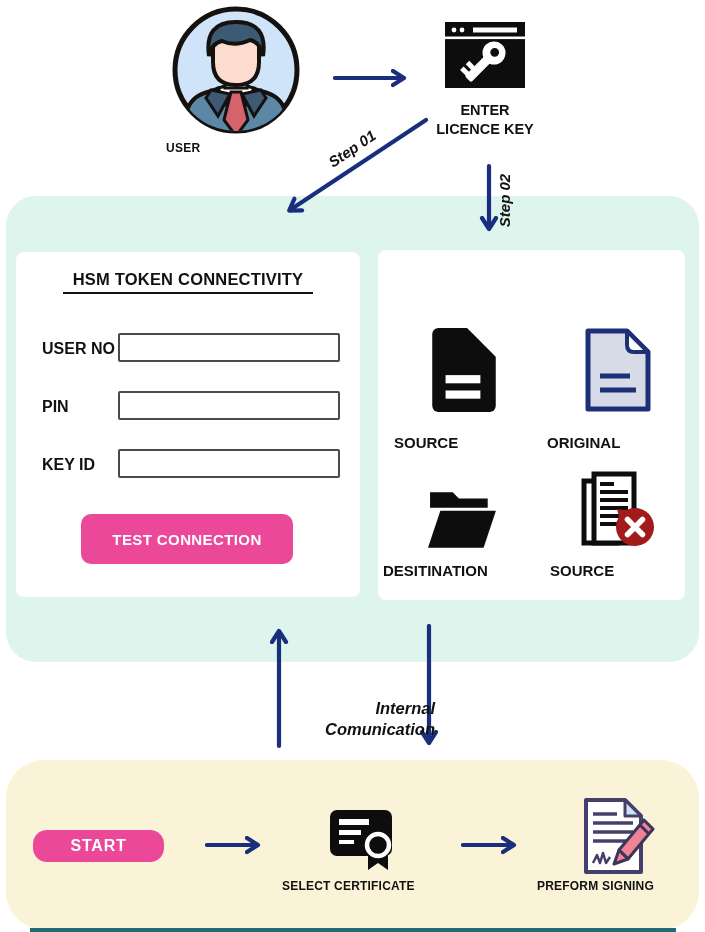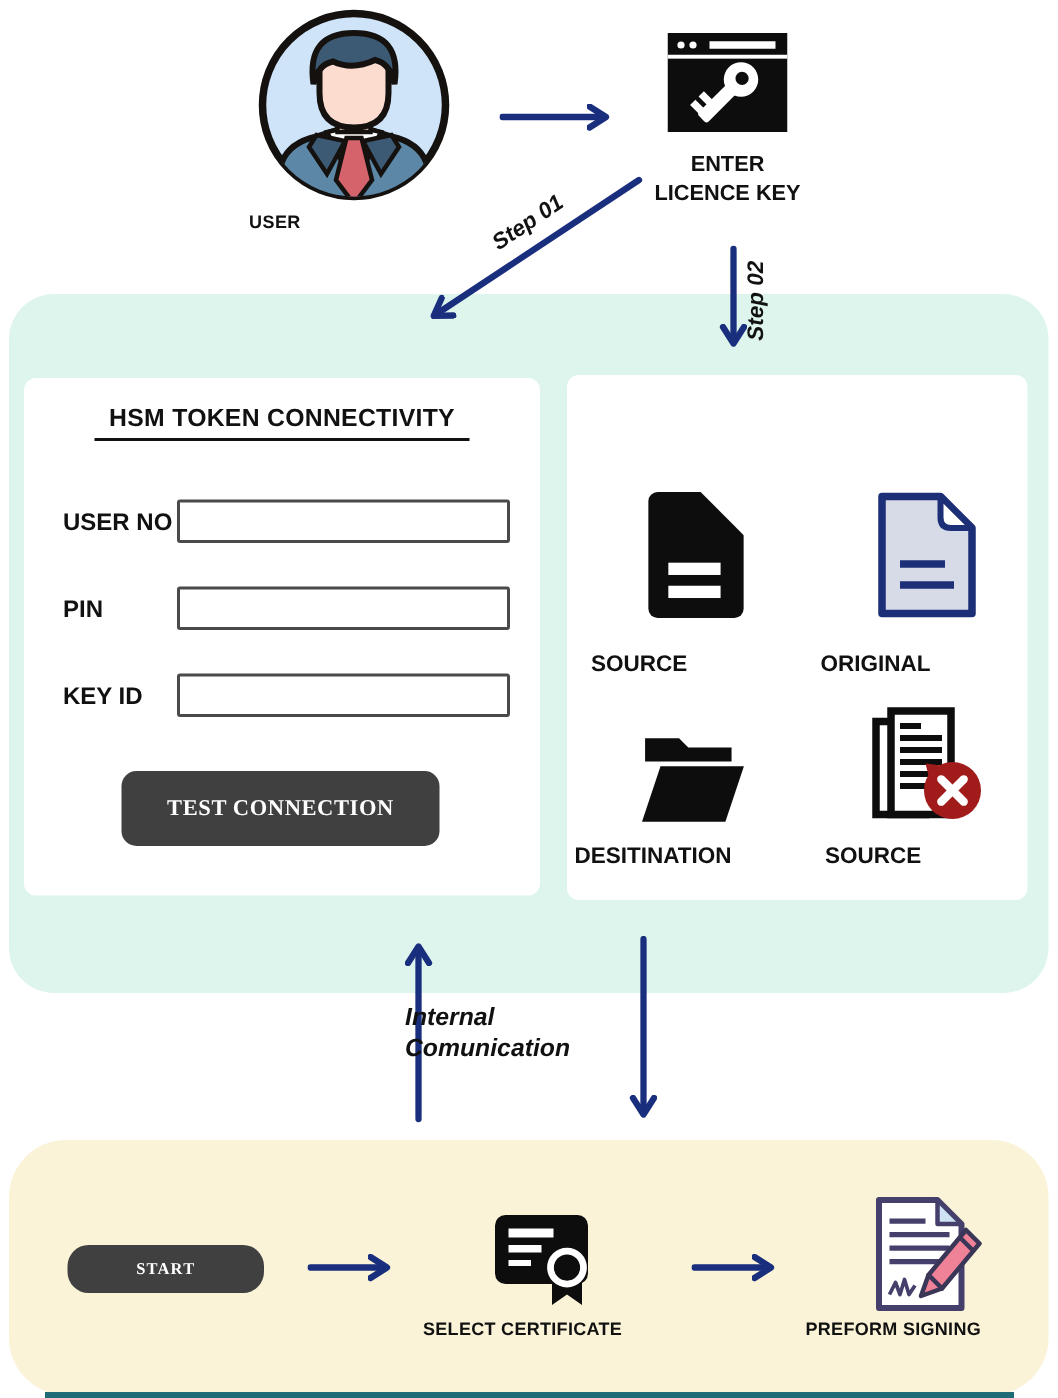--- a/index.html
+++ b/index.html
@@ -16,31 +16,31 @@
   .card{background:#ffffff;border-radius:8px;}
   .card-hsm{left:16px;top:252px;width:344px;height:345px;}
   .card-file{left:378px;top:250px;width:307px;height:350px;}
   .card-title{left:0;top:18px;width:100%;text-align:center;font-weight:bold;font-size:16.5px;letter-spacing:.2px;}
   .card-title span{display:inline-block;border-bottom:2px solid #111;padding:0 10px 3px;}
 
   
   .field-label{font-weight:bold;font-size:16px;}
   .field-input{background:#fff;border:2px solid #4a4a4a;border-radius:2px;width:206px;height:25px;
                font-size:14px;padding:0 6px;outline:none;}
-  .btn-teal{background:#404040;color:#fff;border:none;border-radius:10px;font-weight:bold;
-            font-family:Liberation Serif, serif;cursor:pointer;text-align:center;}
+  .btn-teal{background:#ec4899;color:#fff;border:none;border-radius:10px;font-weight:bold;
+            font-family:Liberation Sans, sans-serif;cursor:pointer;text-align:center;}
   .btn-test{left:65px;top:262px;width:212px;height:50px;font-size:15px;letter-spacing:.4px;}
-  .btn-start{left:33px;top:830px;width:131px;height:32px;border-radius:14px;font-size:11px;letter-spacing:.8px;margin-left:12px;}
+  .btn-start{left:33px;top:830px;width:131px;height:32px;border-radius:14px;font-size:16px;letter-spacing:.8px;}
 
   
   .icon-label{font-weight:bold;text-align:left;font-size:15px;}
   .top-label{font-weight:bold;font-size:12px;letter-spacing:.3px;}
   .licence-label{font-weight:bold;text-align:center;font-size:14.5px;line-height:19px;}
   .step-label{font-style:italic;font-weight:bold;font-size:15px;text-align:center;white-space:nowrap;}
-  .mid-label{font-style:italic;font-weight:600;font-size:16.5px;text-align:left;line-height:21px;}
+  .mid-label{font-style:italic;font-weight:600;font-size:16.5px;text-align:right;line-height:21px;margin-top:30px;}
   .small-label{font-weight:bold;text-align:left;font-size:12px;letter-spacing:.2px;}
 </style>
 </head>
 <body>
 
 <div class="stage">
 
   <svg width="0" height="0" style="position:absolute">
     <defs>
       <marker id="ah" markerUnits="userSpaceOnUse" markerWidth="22" markerHeight="22" refX="12" refY="9" orient="auto">

